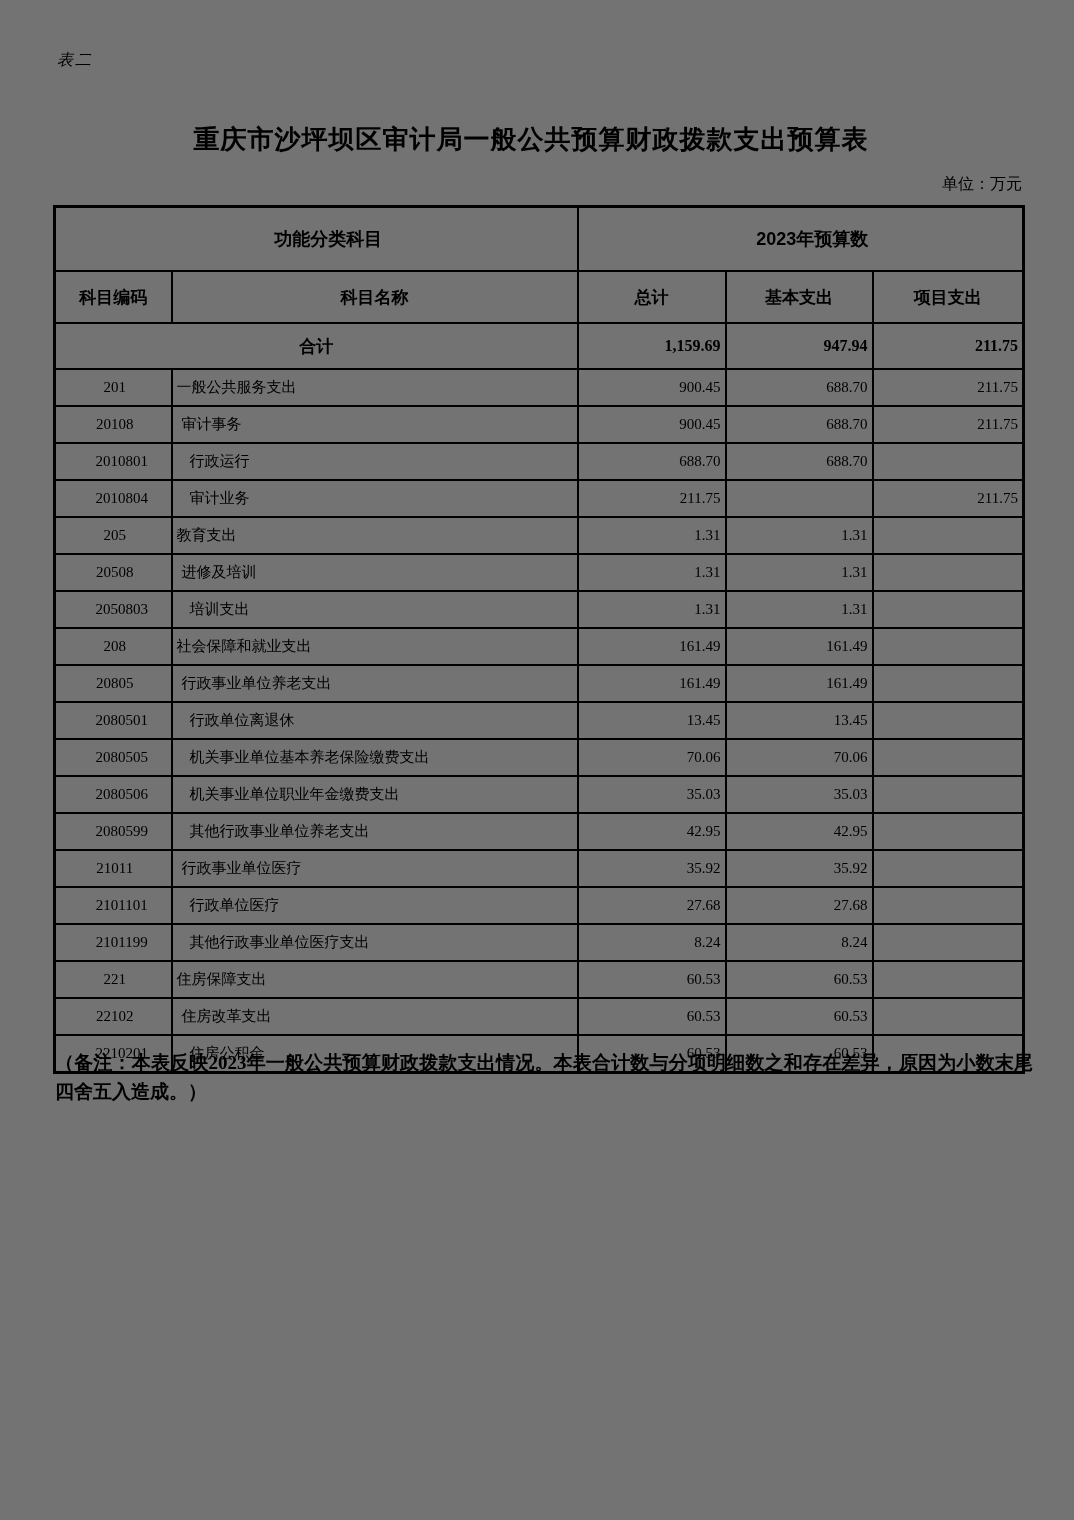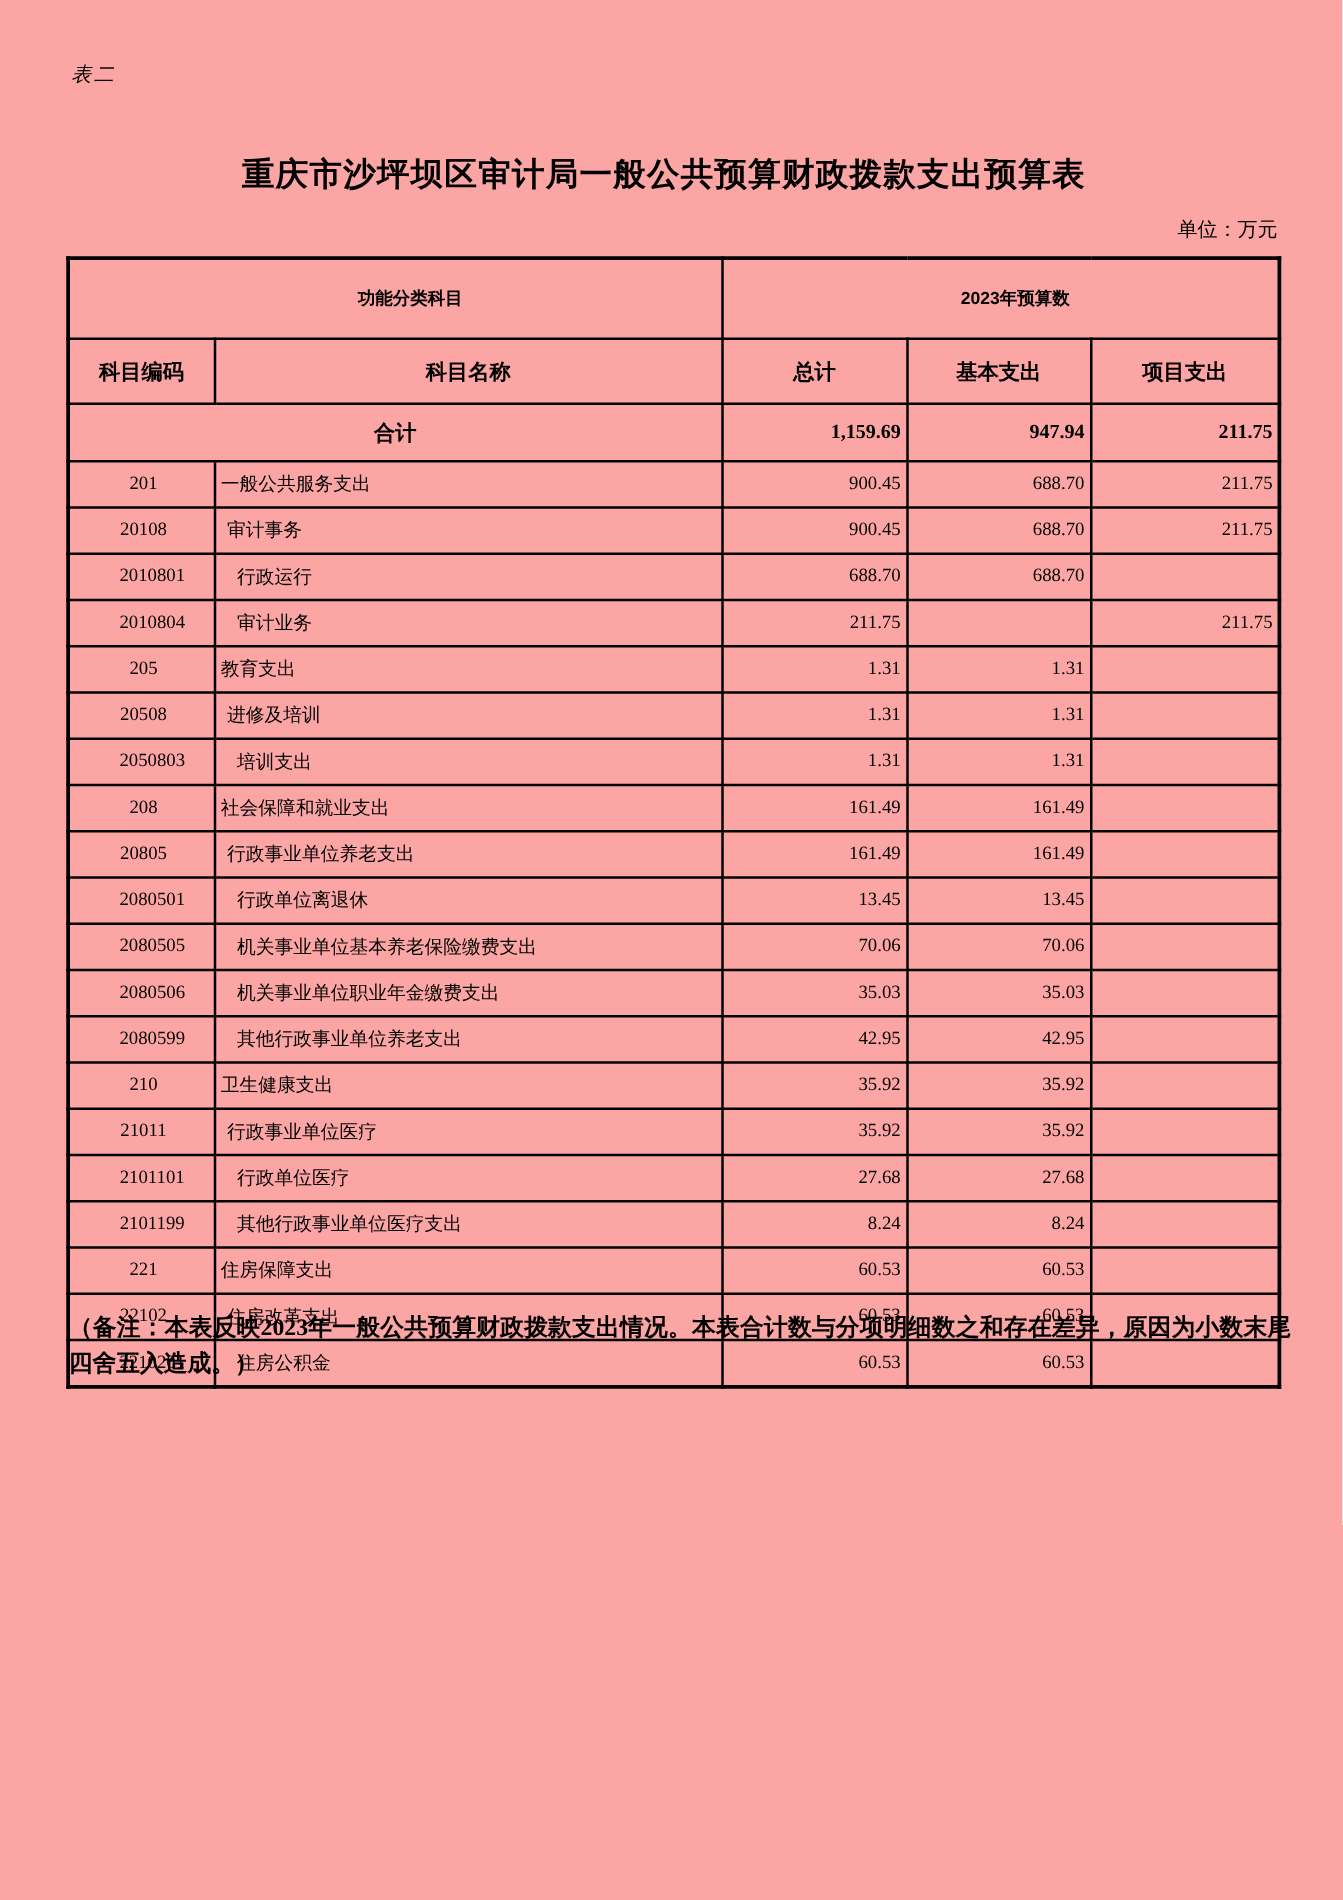--- a/index.html
+++ b/index.html
@@ -4,21 +4,21 @@
 <style>
   html, body {
     margin: 0;
     padding: 0;
     background: #ffffff;
   }
   .page {
     position: relative;
     width: 1074px;
     height: 1520px;
-    background: #fca5a5;
+    background: #737373;
     color: #000000;
     font-family: "Liberation Serif", "DejaVu Serif", serif;
     overflow: hidden;
   }
   .table-label {
     position: absolute;
     left: 57px;
     top: 50px;
     font-size: 16px;
     font-style: italic;
@@ -56,21 +56,21 @@
   }
   col.c-code   { width: 117px; }
   col.c-name   { width: 406px; }
   col.c-total  { width: 148px; }
   col.c-basic  { width: 147px; }
   col.c-proj   { width: 151px; }
 
   tr.hdr-group th {
     height: 60px;
     font-family: "Liberation Sans", "DejaVu Sans", sans-serif;
-    font-size: 14px;
+    font-size: 18px;
     font-weight: bold;
     text-align: center;
     vertical-align: middle;
     padding-left: 25px;
   }
   tr.hdr-cols th {
     height: 48px;
     font-family: "Liberation Sans", "DejaVu Sans", sans-serif;
     font-size: 17px;
     font-weight: bold;
@@ -240,27 +240,20 @@
       <td class="num">35.03</td>
       <td class="num"></td>
     </tr>
         <tr class="data-row lvl2">
       <td class="code">2080599</td>
       <td class="name">其他行政事业单位养老支出</td>
       <td class="num">42.95</td>
       <td class="num">42.95</td>
       <td class="num"></td>
     </tr>
-        <tr class="data-row lvl0">
-      <td class="code">210</td>
-      <td class="name">卫生健康支出</td>
-      <td class="num">35.92</td>
-      <td class="num">35.92</td>
-      <td class="num"></td>
-    </tr>
         <tr class="data-row lvl1">
       <td class="code">21011</td>
       <td class="name">行政事业单位医疗</td>
       <td class="num">35.92</td>
       <td class="num">35.92</td>
       <td class="num"></td>
     </tr>
         <tr class="data-row lvl2">
       <td class="code">2101101</td>
       <td class="name">行政单位医疗</td>

